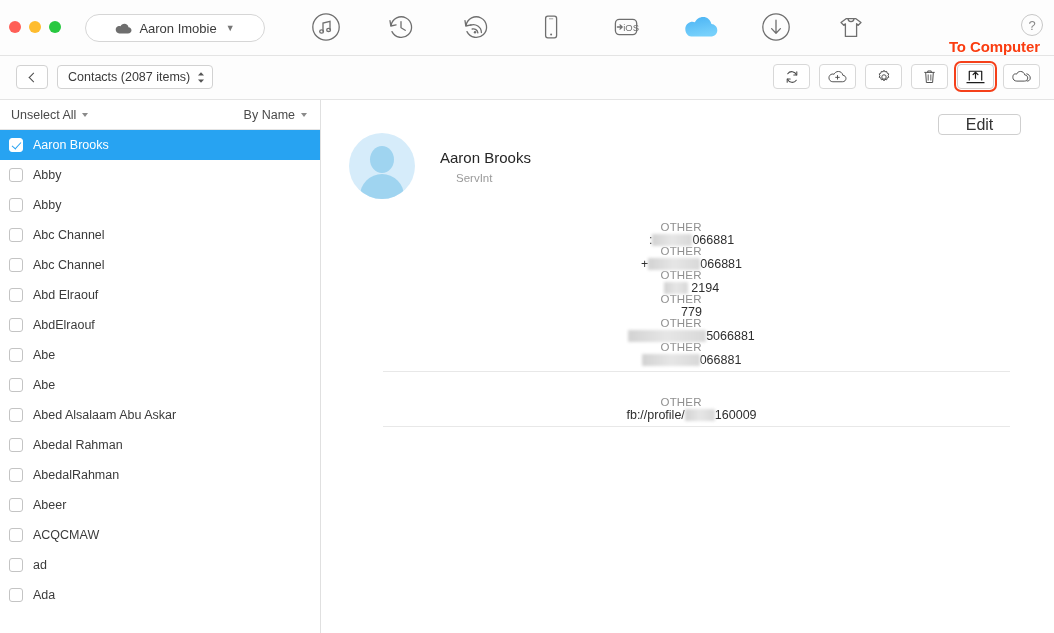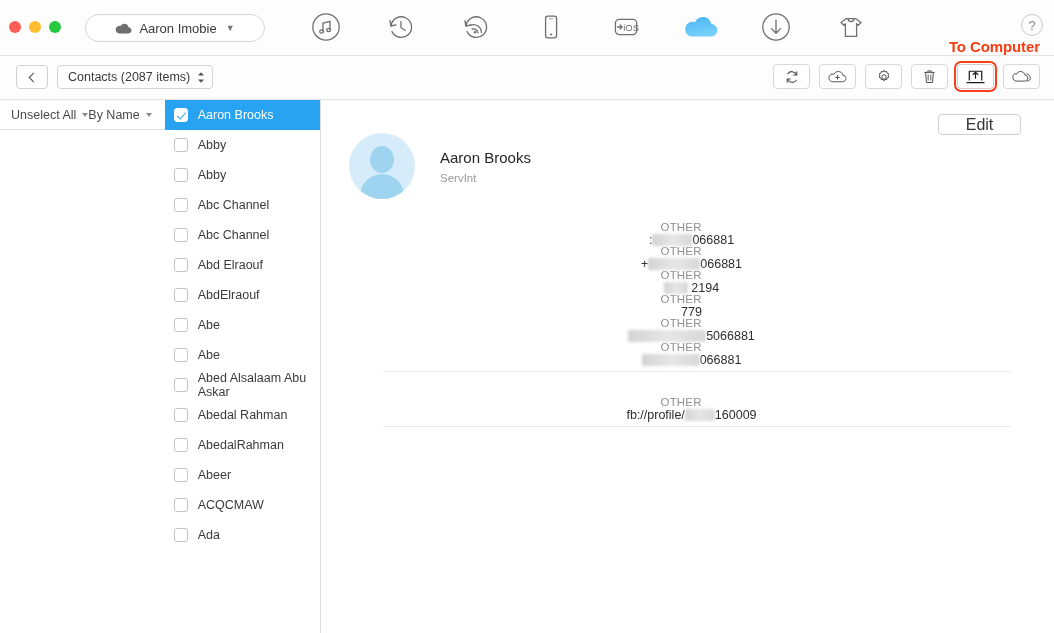--- a/index.html
+++ b/index.html
@@ -157,21 +157,21 @@
   .main {
     position: relative;
     height: 533px;
     display: flex;
   }
   .list-pane {
     width: 321px;
     border-right: 1px solid #e0e0e0;
     background: #fff;
     display: flex;
-    flex-direction: row;
+    flex-direction: column;
     overflow: hidden;
   }
   .list-header {
     height: 30px;
     display: flex;
     align-items: center;
     justify-content: space-between;
     padding: 0 13px 0 11px;
     border-bottom: 1px solid #e4e4e4;
     flex: 0 0 auto;
@@ -279,20 +279,21 @@
     background: #9fd4f0;
   }
   .contact-name {
     font-size: 15px;
     color: #262626;
     margin-bottom: 6px;
   }
   .contact-org {
     font-size: 11.5px;
     color: #9a9a9a;
+    margin-left: 16px;
   }
 
   .fields {
     position: absolute;
     left: 0; top: 121px;
     width: 100%;
   }
   .field-row {
     display: flex;
     align-items: center;
@@ -544,20 +545,24 @@
         <div class="contact-row">
           <span class="cb"></span>
           <span>Abeer</span>
         </div>
         <div class="contact-row">
           <span class="cb"></span>
           <span>ACQCMAW</span>
         </div>
         <div class="contact-row">
           <span class="cb"></span>
+          <span>ad</span>
+        </div>
+        <div class="contact-row">
+          <span class="cb"></span>
           <span>Ada</span>
         </div>
       </div>
   </div>
 
   <div class="detail-pane">
     <div class="edit-btn">
       <span>Edit</span>
     </div>
 

